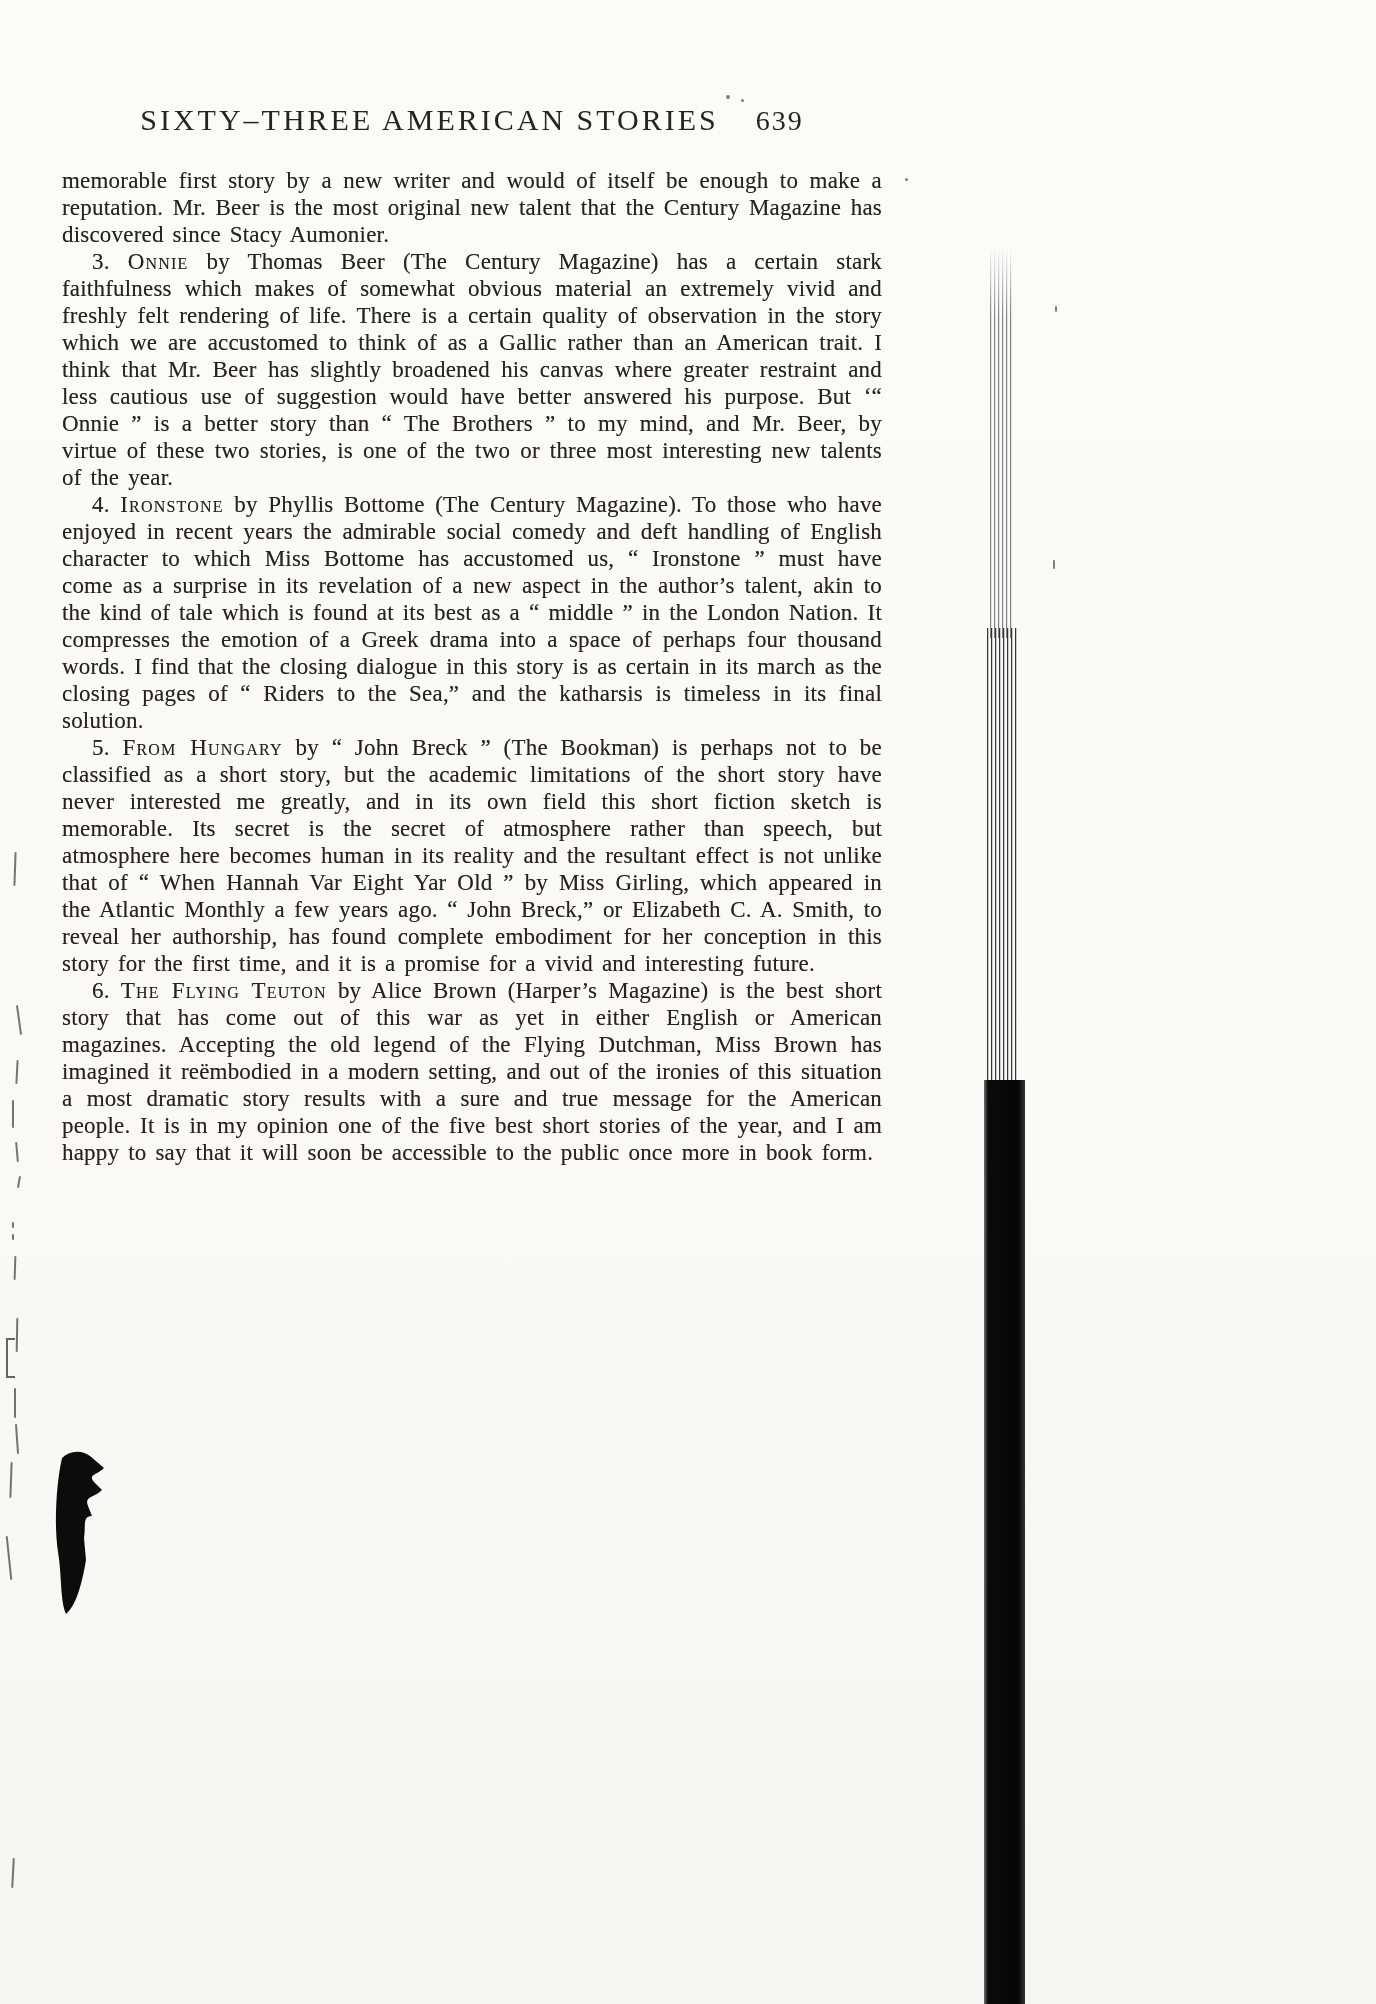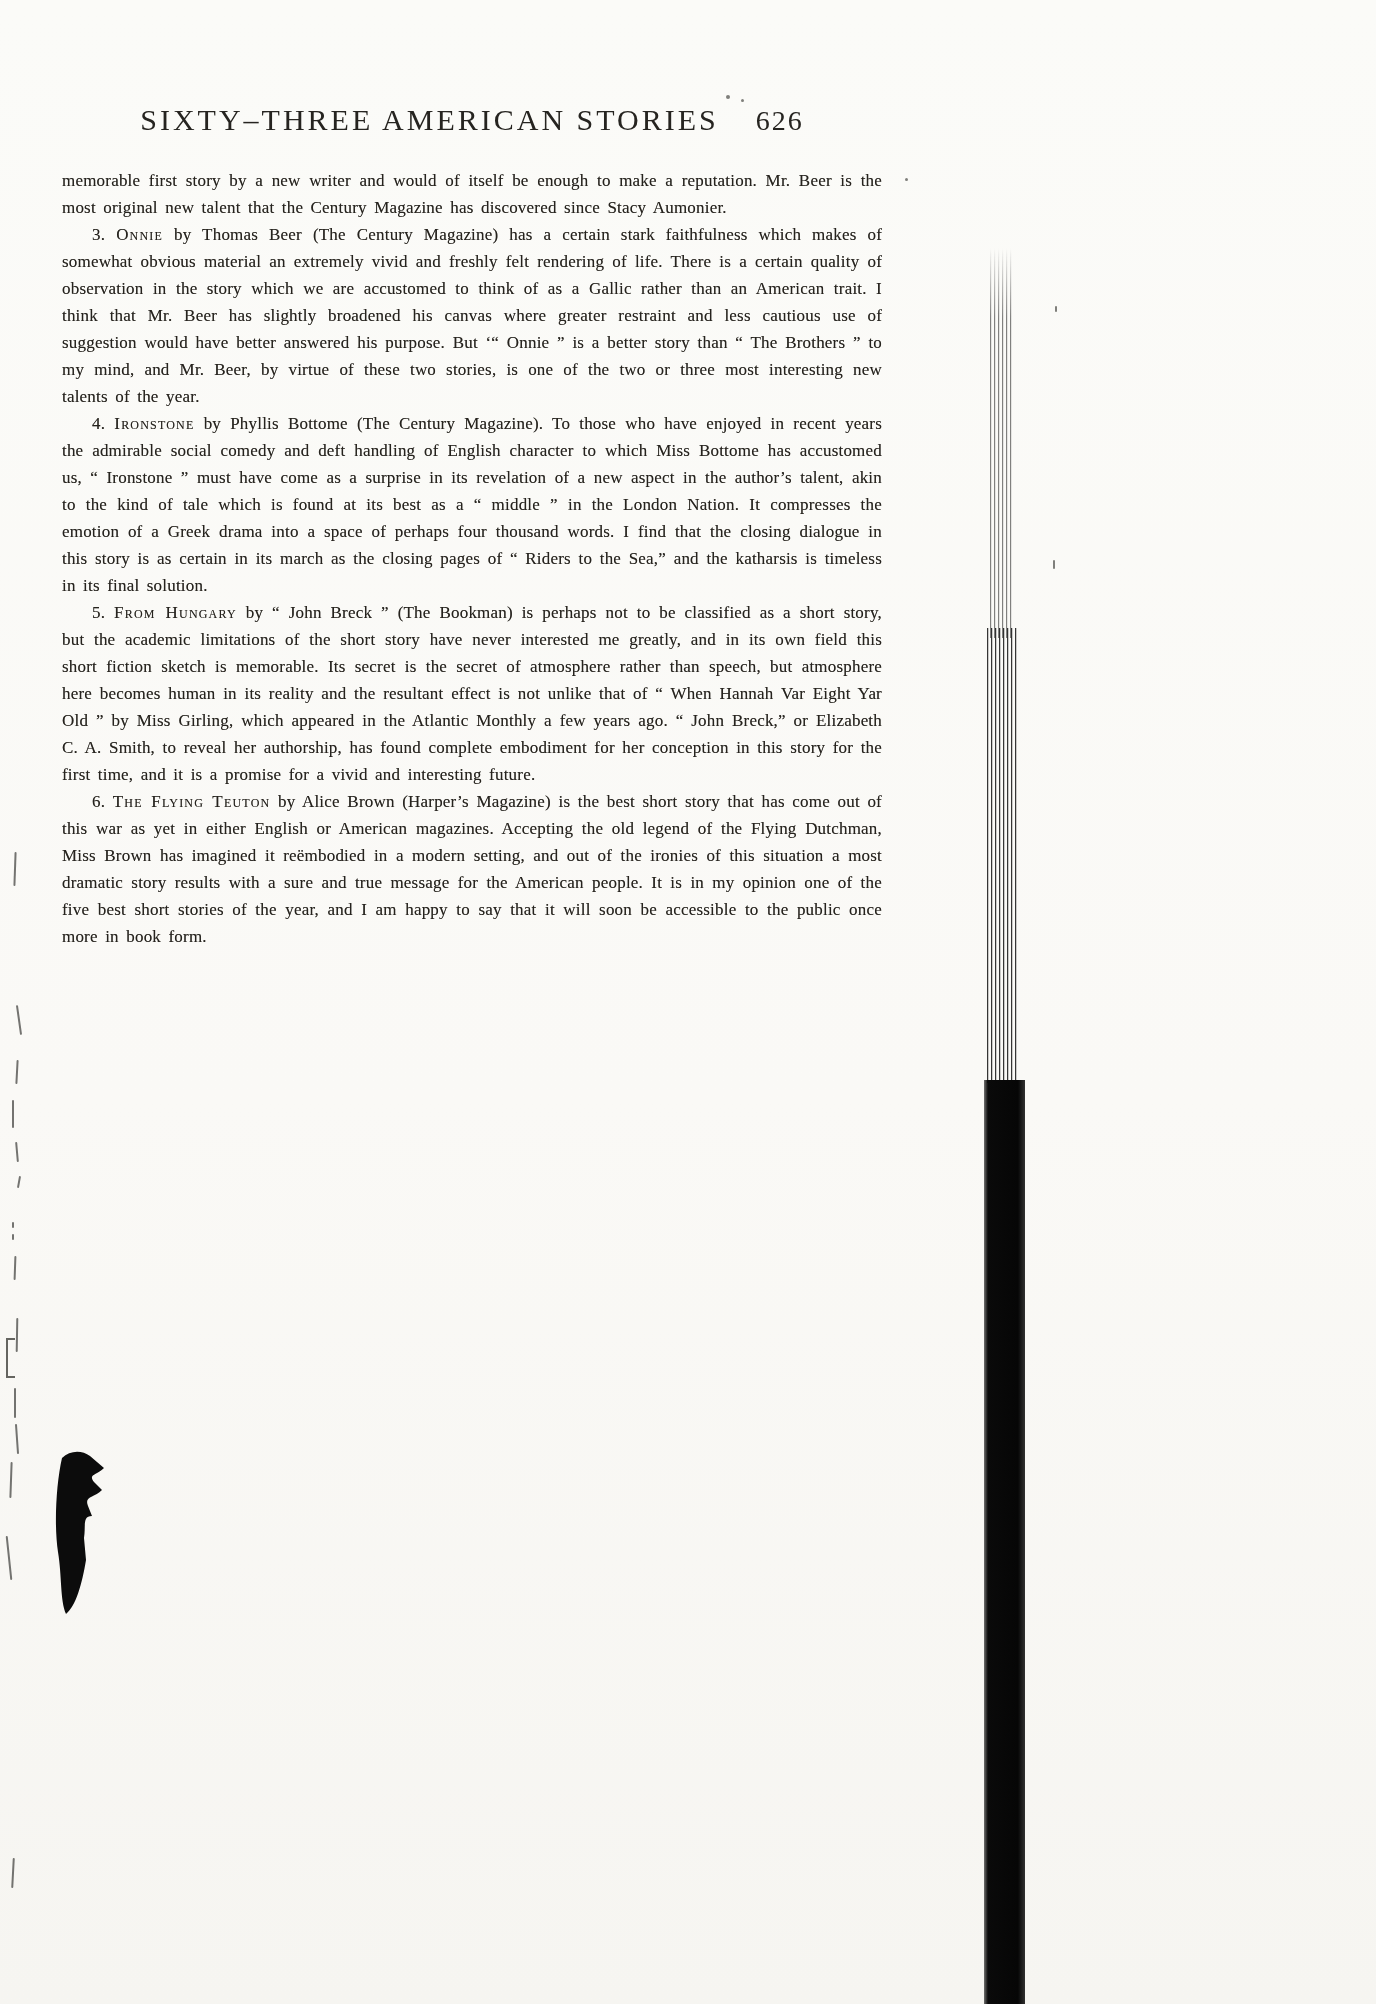--- a/index.html
+++ b/index.html
@@ -42,21 +42,21 @@
 
   
   .text-block {
     position: absolute;
     top: 167px;
     left: 62px;
     width: 820px;
   }
   .para {
     margin: 0;
-    font-size: 17px;
+    font-size: 23px;
     line-height: 27px;
     text-align: justify;
     word-spacing: 3px;
     letter-spacing: 0.2px;
     color: #26231e;
     text-shadow: 0 0 0.4px rgba(45, 42, 36, 0.45);
   }
   .para.indent { text-indent: 30px; }
   .italic { }
   .smallcaps { font-variant: small-caps; letter-spacing: 1.2px; margin-top: 20px; }
@@ -135,21 +135,21 @@
     opacity: 0.7;
   }
 </style>
 </head>
 <body>
 
 <div class="page">
 
   <div class="header">
     <span class="title">SIXTY–THREE AMERICAN STORIES</span>
-    <span class="pagenum">626</span>
+    <span class="pagenum">639</span>
   </div>
 
   <div class="text-block">
       <p class="para"><span>memorable first story by a new writer and would of itself be enough to make a reputation.  Mr. Beer is the most original new talent that the Century Magazine has discovered since Stacy Aumonier.</span></p>
       <p class="para indent"><span>3. </span><span class="smallcaps">Onnie</span><span> by </span><span class="italic">Thomas Beer</span><span> (The Century Magazine) has a certain stark faithfulness which makes of somewhat obvious material an extremely vivid and freshly felt rendering of life.  There is a certain quality of observation in the story which we are accustomed to think of as a Gallic rather than an American trait.  I think that Mr. Beer has slightly broadened his canvas where greater restraint and less cautious use of suggestion would have better answered his purpose.  But ‘“ Onnie ” is a better story than “ The Brothers ” to my mind, and Mr. Beer, by virtue of these two stories, is one of the two or three most interesting new talents of the year.</span></p>
       <p class="para indent"><span>4. </span><span class="smallcaps">Ironstone</span><span> by </span><span class="italic">Phyllis Bottome</span><span> (The Century Magazine).  To those who have enjoyed in recent years the admirable social comedy and deft handling of English character to which Miss Bottome has accustomed us, “ Ironstone ” must have come as a surprise in its revelation of a new aspect in the author’s talent, akin to the kind of tale which is found at its best as a “ middle ” in the London Nation.  It compresses the emotion of a Greek drama into a space of perhaps four thousand words.  I find that the closing dialogue in this story is as certain in its march as the closing pages of “ Riders to the Sea,” and the </span><span class="italic">katharsis</span><span> is timeless in its final solution.</span></p>
       <p class="para indent"><span>5. </span><span class="smallcaps">From Hungary</span><span> by “ </span><span class="italic">John Breck</span><span> ” (The Bookman) is perhaps not to be classified as a short story, but the academic limitations of the short story have never interested me greatly, and in its own field this short fiction sketch is memorable.  Its secret is the secret of atmosphere rather than speech, but atmosphere here becomes human in its reality and the resultant effect is not unlike that of “ When Hannah Var Eight Yar Old ” by Miss Girling, which appeared in the Atlantic Monthly a few years ago.  “ John Breck,” or Elizabeth C. A. Smith, to reveal her authorship, has found complete embodiment for her conception in this story for the first time, and it is a promise for a vivid and interesting future.</span></p>
       <p class="para indent"><span>6. </span><span class="smallcaps">The Flying Teuton</span><span> by </span><span class="italic">Alice Brown</span><span> (Harper’s Magazine) is the best short story that has come out of this war as yet in either English or American magazines.  Accepting the old legend of the Flying Dutchman, Miss Brown has imagined it reëmbodied in a modern setting, and out of the ironies of this situation a most dramatic story results with a sure and true message for the American people.  It is in my opinion one of the five best short stories of the year, and I am happy to say that it will soon be accessible to the public once more in book form.</span></p>
     </div>
 

